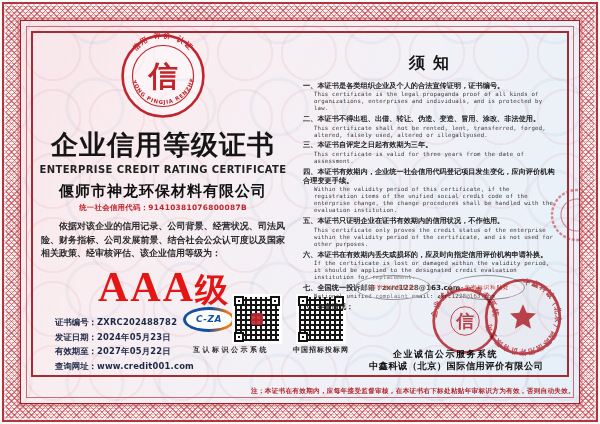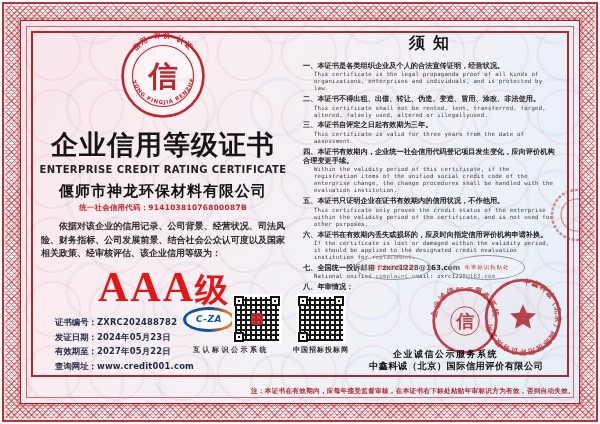--- a/index.html
+++ b/index.html
@@ -61,21 +61,21 @@
       repeating-linear-gradient(0deg,#141414 0 2px,#f7f7f7 2px 5px);
     outline:3px solid #fdfdfd}
   .qr i{position:absolute;width:10px;height:10px;border:2px solid #111;background:#fff}
   .qr i::after{content:"";position:absolute;inset:2px;background:#111}
   .qr i.tl{left:-1px;top:-1px}.qr i.tr{right:-1px;top:-1px}.qr i.bl{left:-1px;bottom:-1px}
   .qr .qr-dot{position:absolute;inset:16px;background:#c2242c;border-radius:2px;opacity:.9}
   .mark-label{margin-top:4px;font-size:7px;font-weight:bold;color:#2c2c2c;letter-spacing:2.5px;white-space:nowrap}
   .mark-label.tight{letter-spacing:1px}
 
   
-  .right-col{position:absolute;left:282px;top:12px;width:252px}
+  .right-col{position:absolute;left:282px;top:32px;width:252px}
   .notice-heading{text-align:center;font-size:16px;font-weight:bold;letter-spacing:8px;
     color:#151515;margin-bottom:7px;text-indent:8px}
   .n-item{margin-bottom:2px}
   .n-zh{font-size:7.2px;font-weight:bold;color:#222;line-height:1.3}
   .n-zh .n-num{font-weight:bold;color:#222}
   .n-en{font-family:"DejaVu Sans Mono","Liberation Mono",monospace;font-size:5.7px;
     color:#3a3a3a;line-height:1.22;margin:1px 0 1px 11px;letter-spacing:.2px}
   .n-en:empty{display:none}
 
   .review-row{position:absolute;left:52px;top:222px;display:flex;gap:18px}
@@ -180,21 +180,21 @@
         </div>
         <div class="mark-label tight">中国招标投标网</div>
       </div>
     </div>
 
     <div class="right-col">
       <div class="notice-heading">须知</div>
       <div class="notice-list">
 
           <div class="n-item">
-            <div class="n-zh"><span class="n-num">一、</span><span>本证书是各类组织企业及个人的合法宣传证明，经营状况。</span></div>
+            <div class="n-zh"><span class="n-num">一、</span><span>本证书是各类组织企业及个人的合法宣传证明，证书编号。</span></div>
             <div class="n-en">This certificate is the legal propaganda proof of all kinds of organizations, enterprises and individuals, and is protected by law.</div>
           </div>
 
           <div class="n-item">
             <div class="n-zh"><span class="n-num">二、</span><span>本证书不得出租、出借、转让、伪造、变造、冒用、涂改、非法使用。</span></div>
             <div class="n-en">This certificate shall not be rented, lent, transferred, forged, altered, falsely used, altered or illegallyused.</div>
           </div>
 
           <div class="n-item">
             <div class="n-zh"><span class="n-num">三、</span><span>本证书自评定之日起有效期为三年。</span></div>

